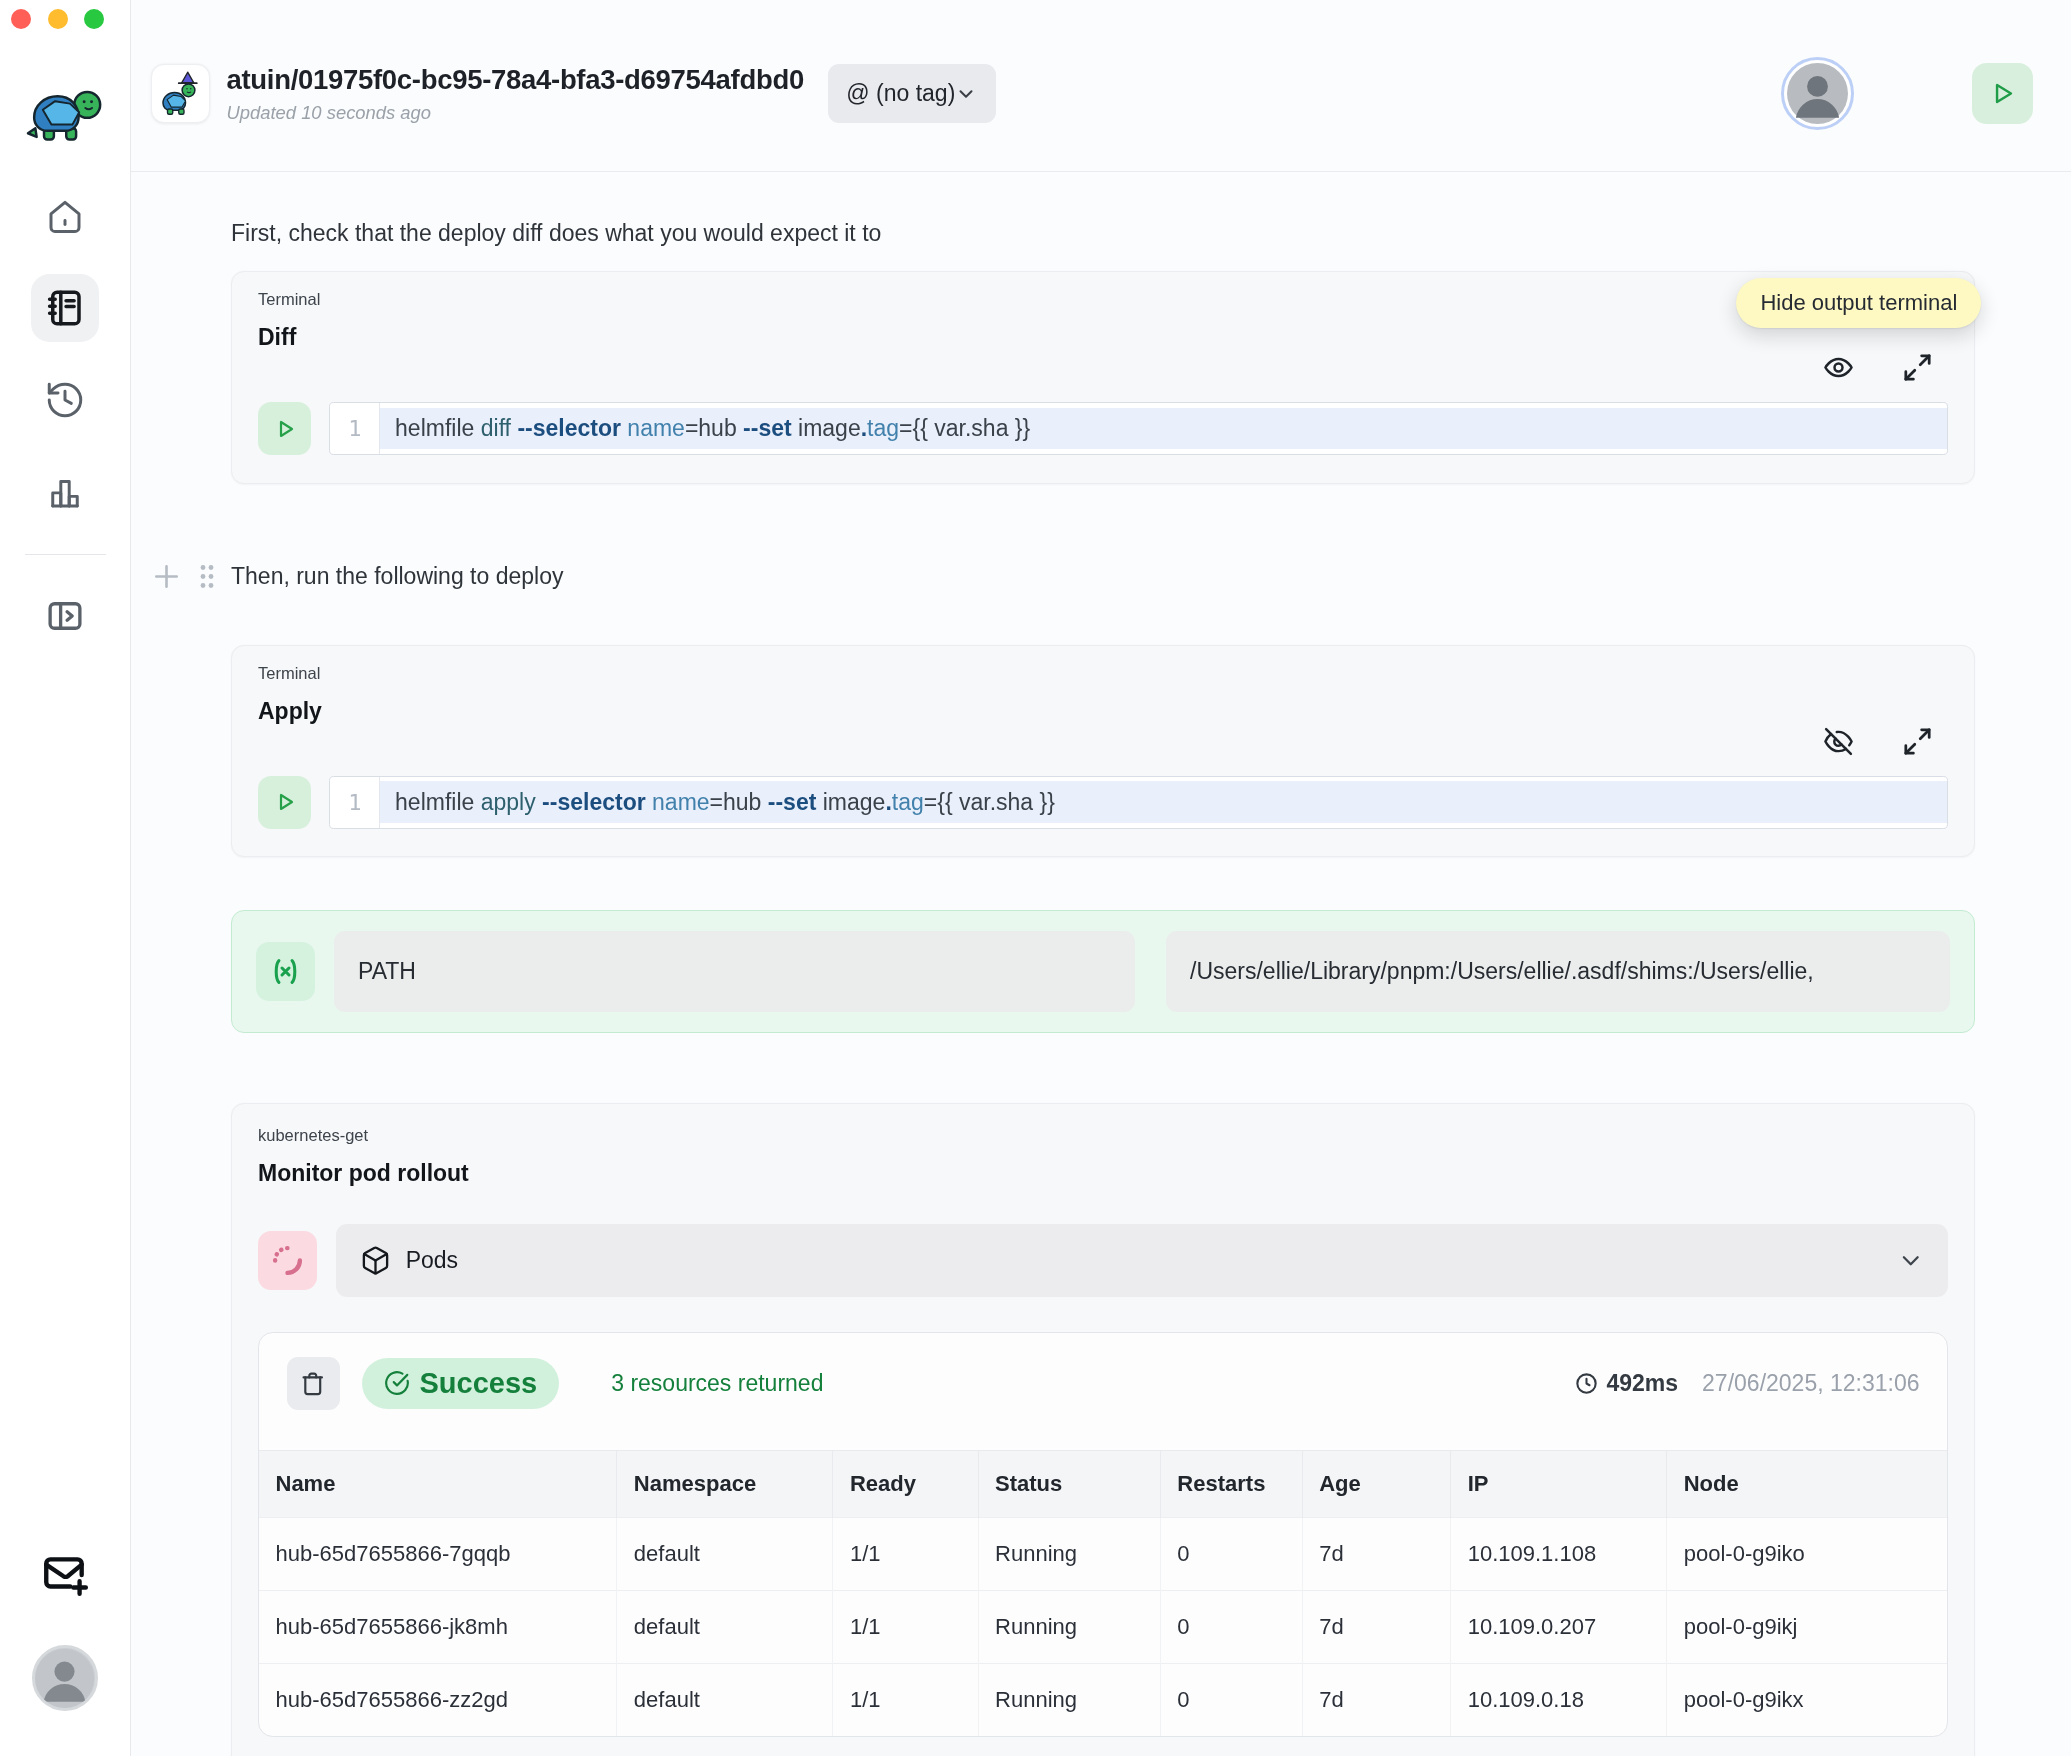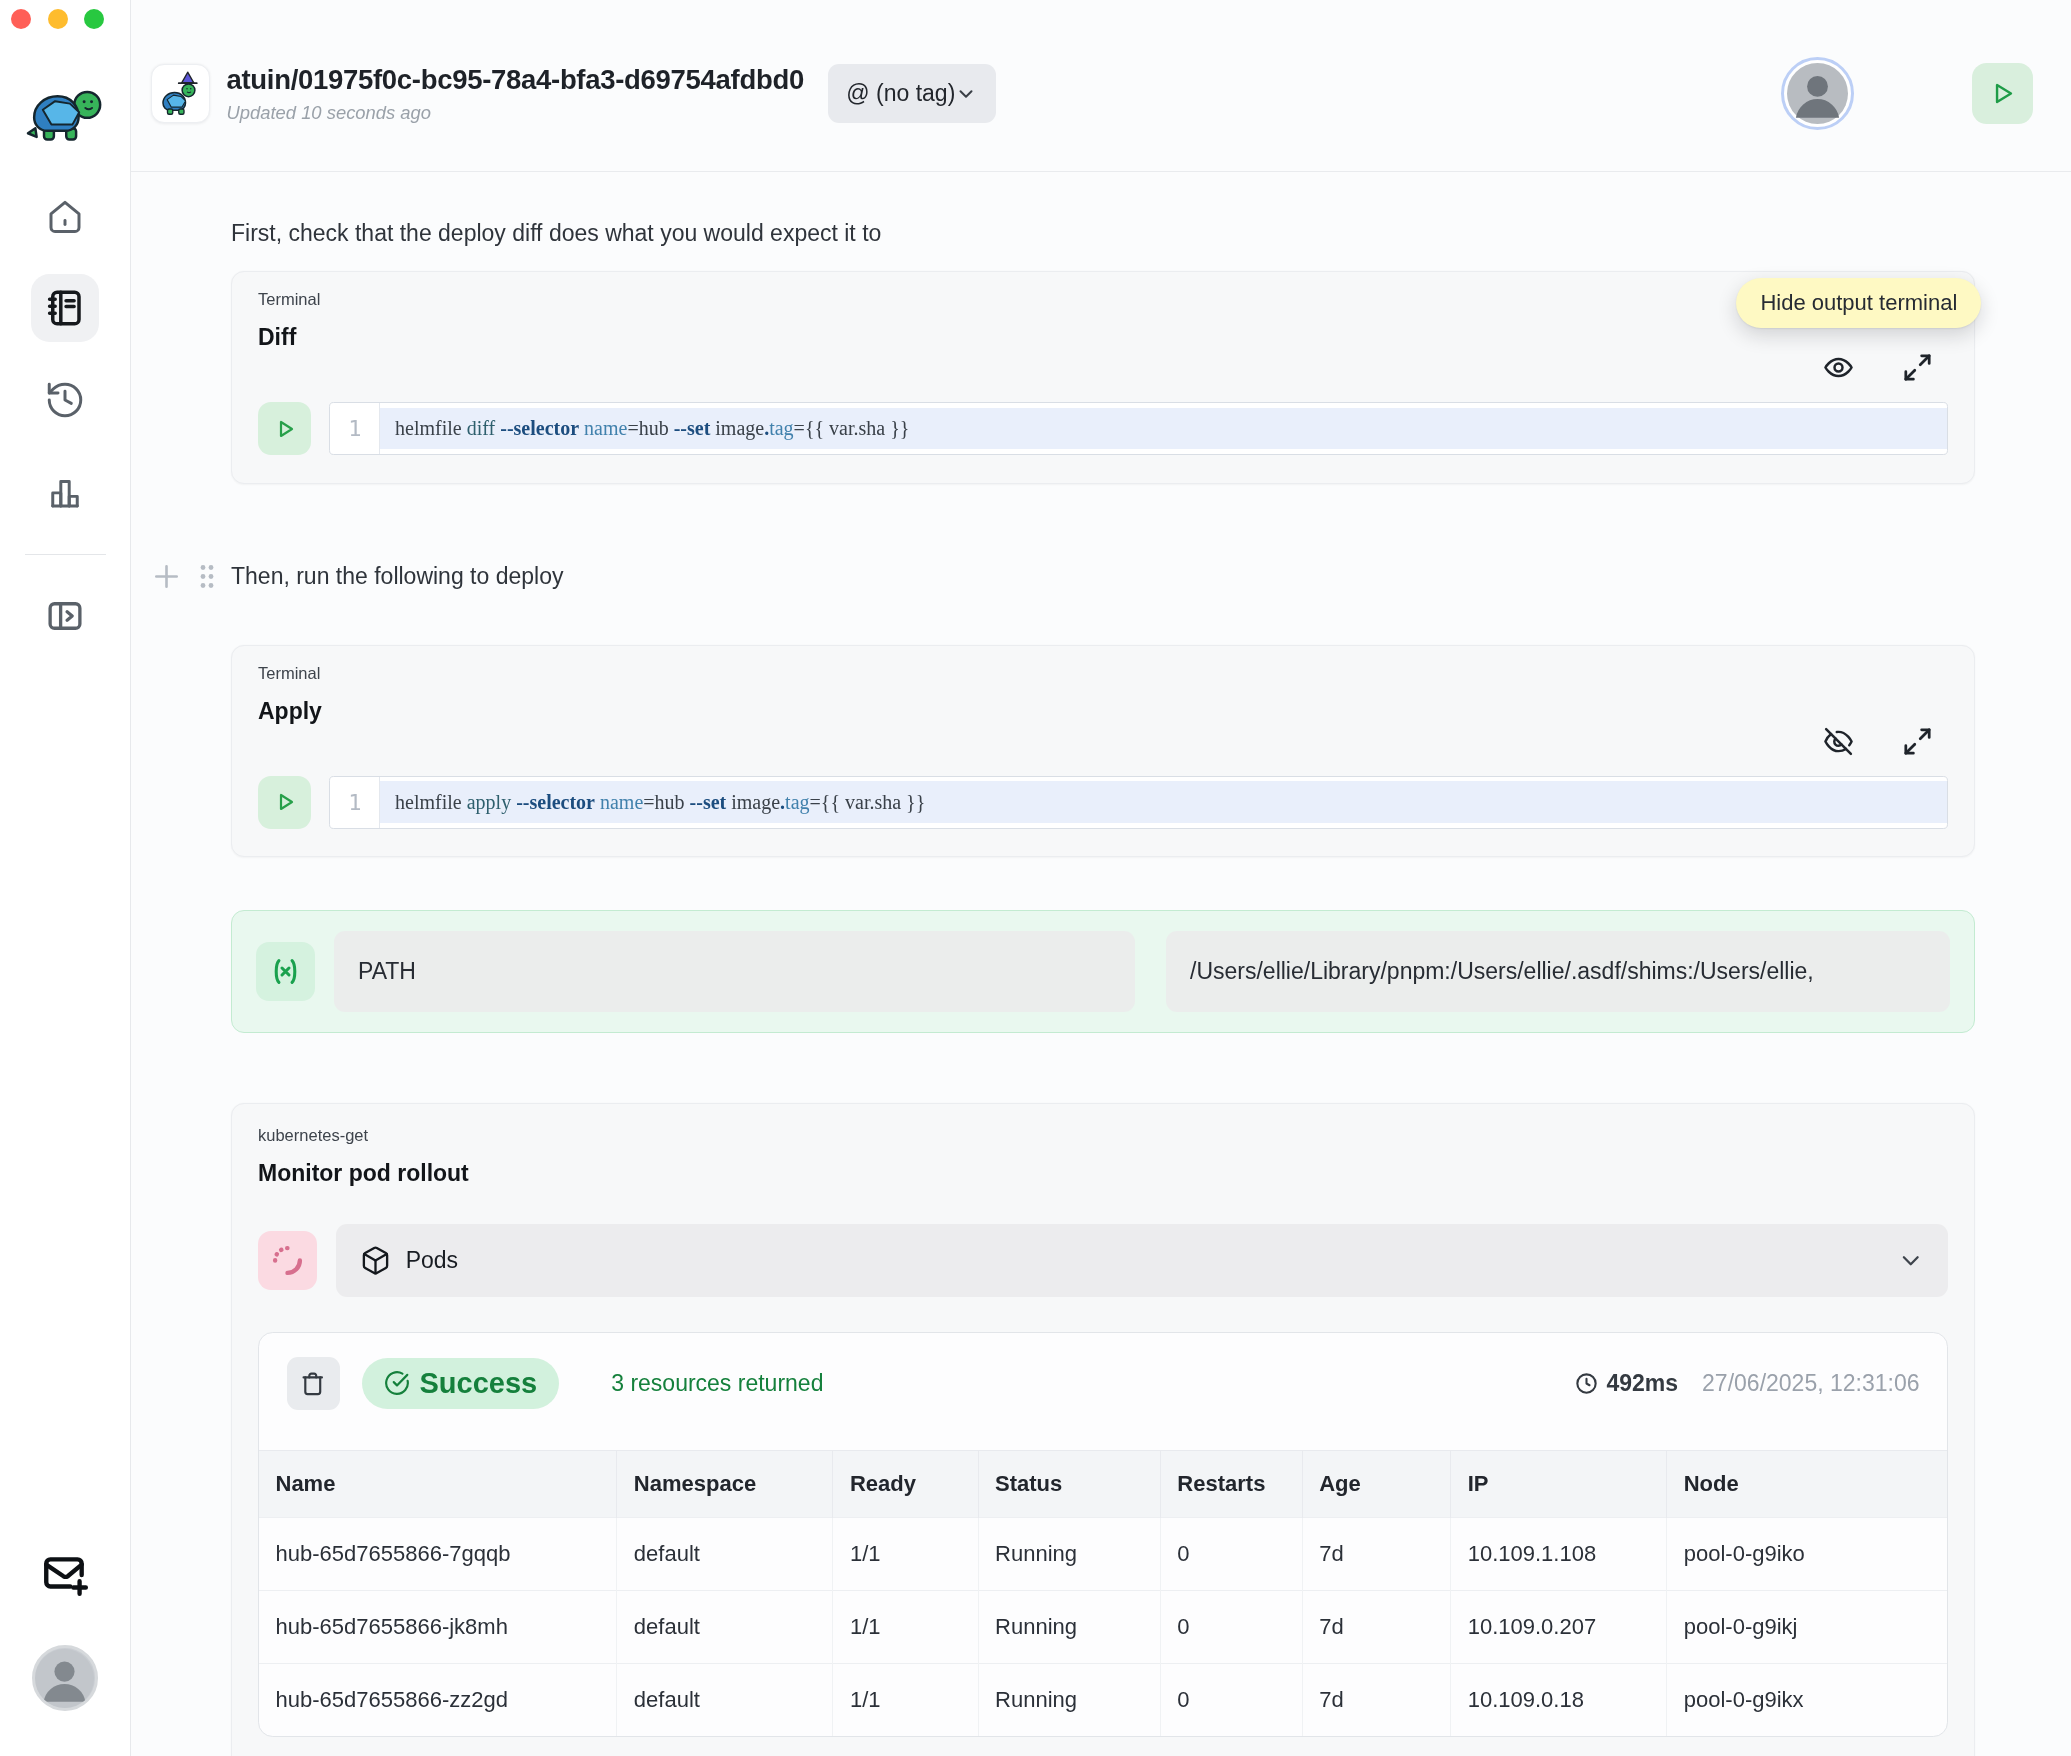--- a/index.html
+++ b/index.html
@@ -71,21 +71,21 @@
   .run-btn { width: 53px; height: 53px; border-radius: 13px; background: #d7f0dc; border: none;
     display: flex; align-items: center; justify-content: center; color: #27a04a; flex: none; }
   .run-btn svg { width: 24px; height: 24px; }
   .editor { flex: 1; margin-left: 18.4px; background: #fff; border: 0.9px solid #d9dee5; border-radius: 4.6px;
     display: flex; overflow: hidden; }
   .gutter { width: 50px; flex: none; display: flex; align-items: center; justify-content: center;
     font-family: "DejaVu Sans Mono", monospace; font-size: 22px; color: #b3bac4;
     border-right: 0.9px solid #e4e8ee; }
   .code-area { flex: 1; padding: 4.6px 0; display: flex; }
   .code-line { flex: 1; background: #e9effb; display: flex; align-items: center; padding-left: 14.7px;
-    font-family: Liberation Serif, serif; font-size: 20px; white-space: pre; }
+    font-family: Liberation Sans, sans-serif; font-size: 23px; white-space: pre; }
   .tok-plain { color: #3a4149; } .tok-command { color: #2e5f6d; }
   .tok-flag { color: #1c4d7f; font-weight: 700; } .tok-param { color: #4181ac; }
 
   .para-row { margin-top: 75px; margin-left: -82px; display: flex; align-items: center; }
   .plus-btn { width: 35px; height: 35px; color: #b6bcc4; background: none; border: none; padding: 0; }
   .plus-btn svg { width: 35px; height: 35px; }
   .drag-handle { margin-left: 11px; width: 24px; height: 33px; color: #b6bcc4; }
   .para-row .para { margin-left: 12px; }
   .apply-card { margin-top: 51px; }
 

